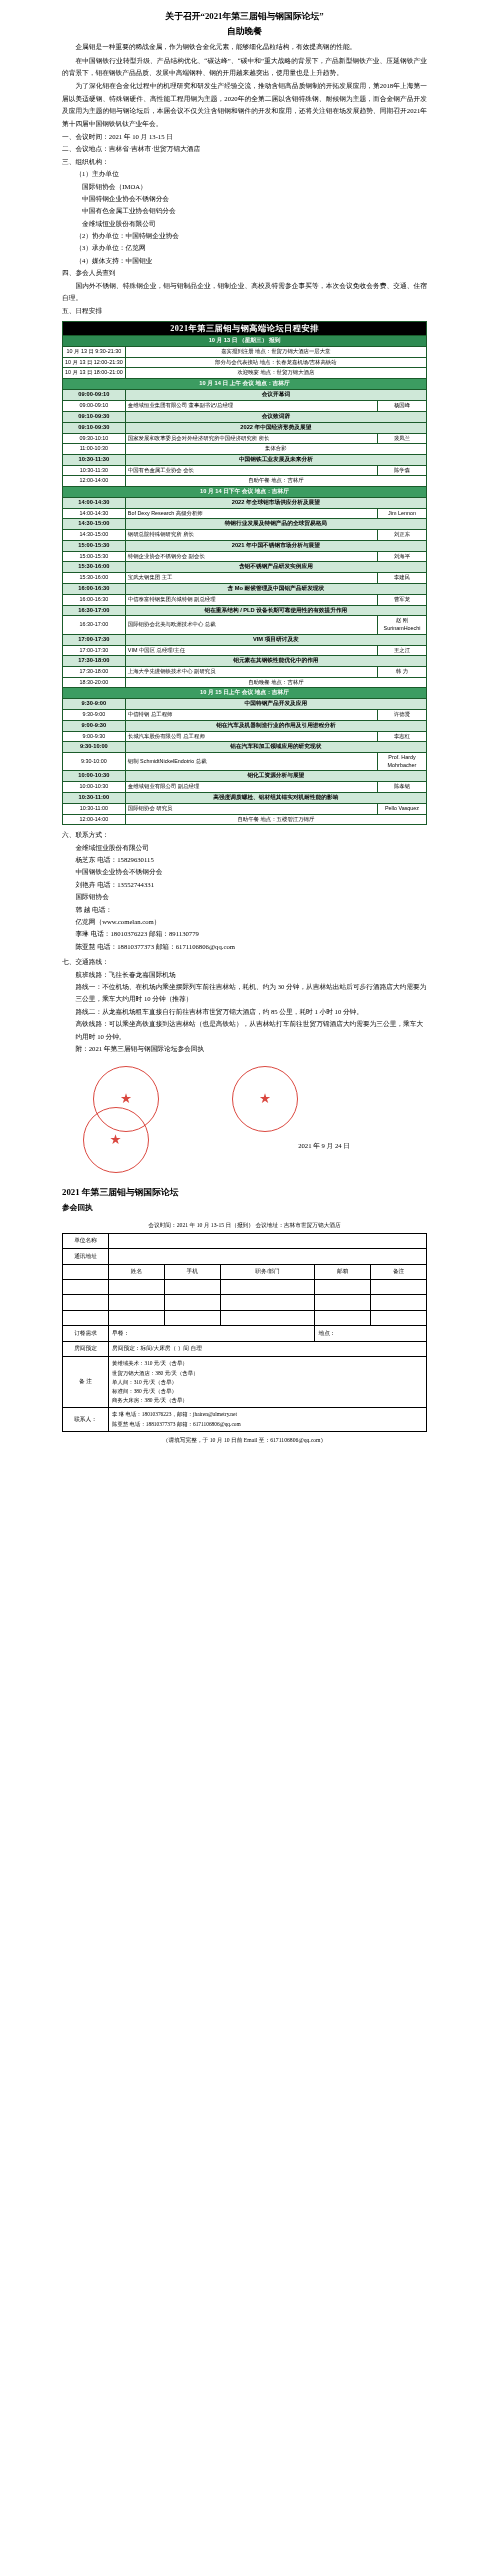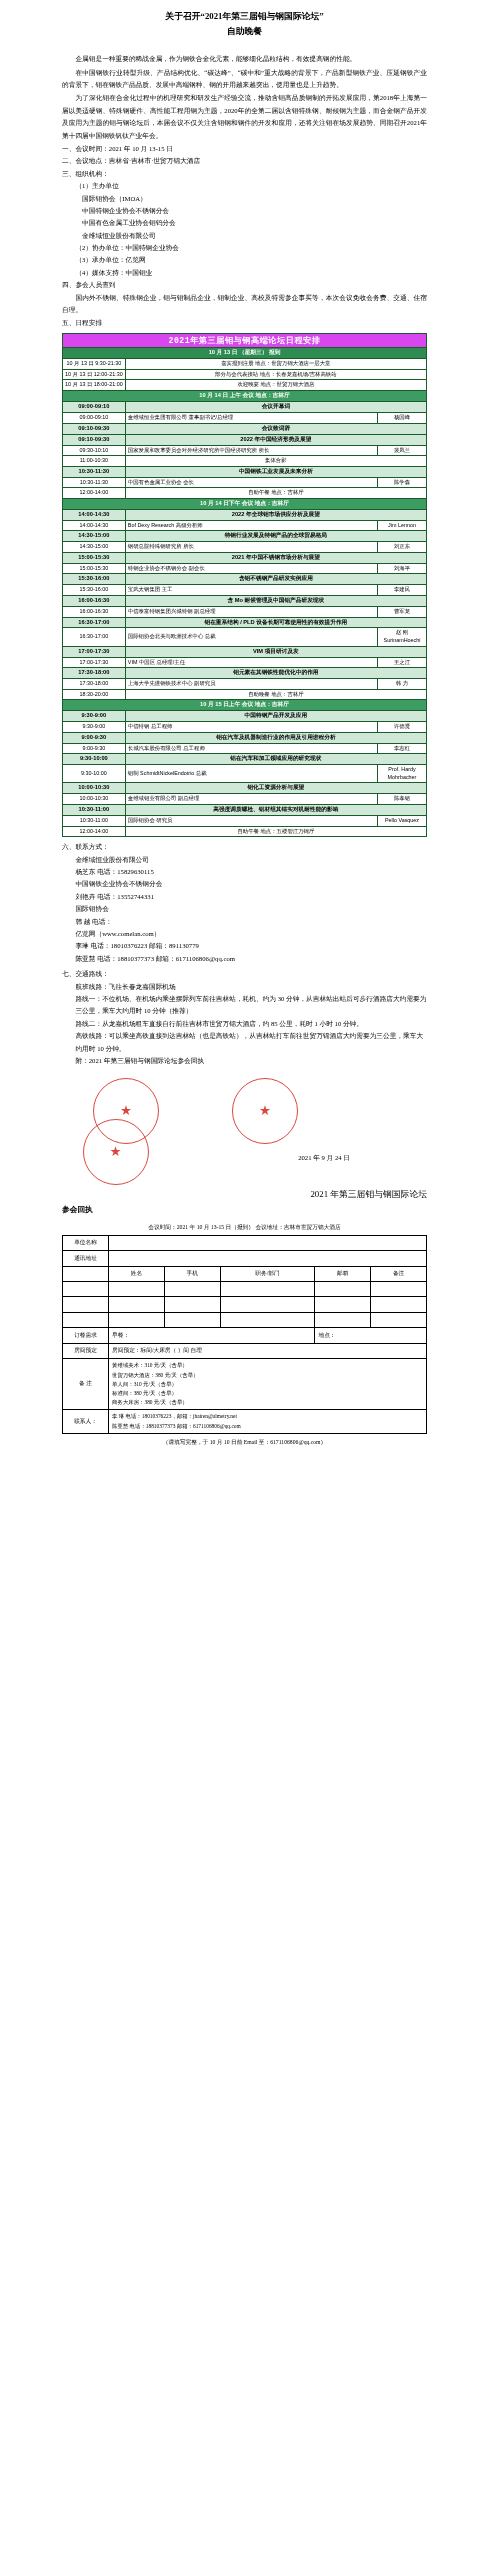--- a/index.html
+++ b/index.html
@@ -11,21 +11,21 @@
     color: #000;
     font-size: 6.7px;
     line-height: 1.85;
   }
   .page { width: 489px; padding: 9.3px 62px 20.6px 62px; }
   .doc-title {
     text-align: center;
     font-size: 8.8px;
     font-weight: bold;
     line-height: 1.7;
-    margin-bottom: 14px;
+    margin-bottom: 2px;
   }
   .doc-title .l2 { display: block; }
   p.para { text-indent: 2em; margin: 0 0 1px 0; text-align: justify; }
   .lvl1 { margin: 0; }
   .lvl2 { margin: 0; padding-left: 2em; }
   .lvl3 { margin: 0; padding-left: 3em; }
 
   
   .sched-wrap { margin: 3.1px 0 4.1px 0; }
   table.sched {
@@ -34,28 +34,28 @@
     font-size: 5.4px;
     font-family: "Liberation Sans", "DejaVu Sans", sans-serif;
     line-height: 1.4;
   }
   table.sched td, table.sched th {
     border: 0.5px solid #1a5b2a;
     padding: 1px 2.1px;
     vertical-align: middle;
   }
   .sched-title {
-    background: #d946ef;
+    background: #000000;
     color: #fff;
     text-align: center;
     font-size: 8.2px;
     font-weight: bold;
     padding: 3.6px 0;
     letter-spacing: 0.5px;
-    font-family: Liberation Mono, monospace;
+    font-family: Liberation Serif, serif;
   }
   .daybar {
     background: #2e8b52;
     color: #fff;
     text-align: center;
     font-weight: bold;
     font-size: 5.7px;
     padding: 1.5px 0;
   }
   .daybar2 {
@@ -91,21 +91,21 @@
     opacity: 0.85;
   }
   .seal .star {
     position: absolute; left: 50%; top: 50%;
     transform: translate(-50%,-50%);
     font-size: 13.4px; line-height: 1;
   }
   .date-line { text-align: right; padding-right: 77px; margin-top: 2.1px; }
 
   
-  .reg-title { text-align: right; font-size: 8.8px; font-weight: normal; margin-top: 5px; }
+  .reg-title { text-align: left; font-size: 8.8px; font-weight: bold; margin-top: 15px; }
   .reg-sub { font-size: 7.7px; font-weight: bold; margin: 1px 0 5.2px 0; }
   .reg-note { text-align: center; font-size: 5.7px; margin-bottom: 2.1px; }
   table.reg {
     border-collapse: collapse; width: 100%;
     font-size: 5.7px; line-height: 1.7;
   }
   table.reg td {
     border: 0.5px solid #000; padding: 2.1px 3.1px; vertical-align: middle;
   }
   .reg-label { width: 46px; text-align: center; }

